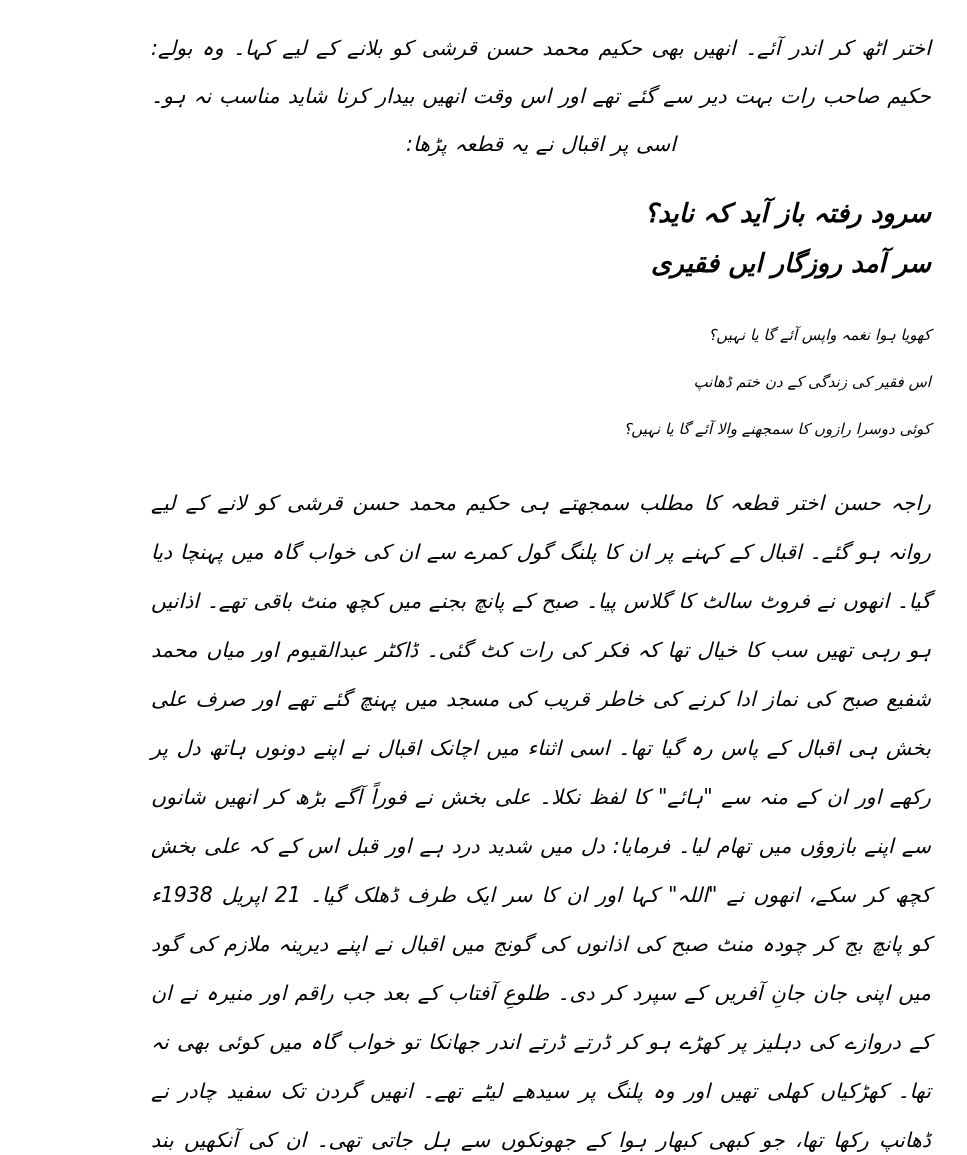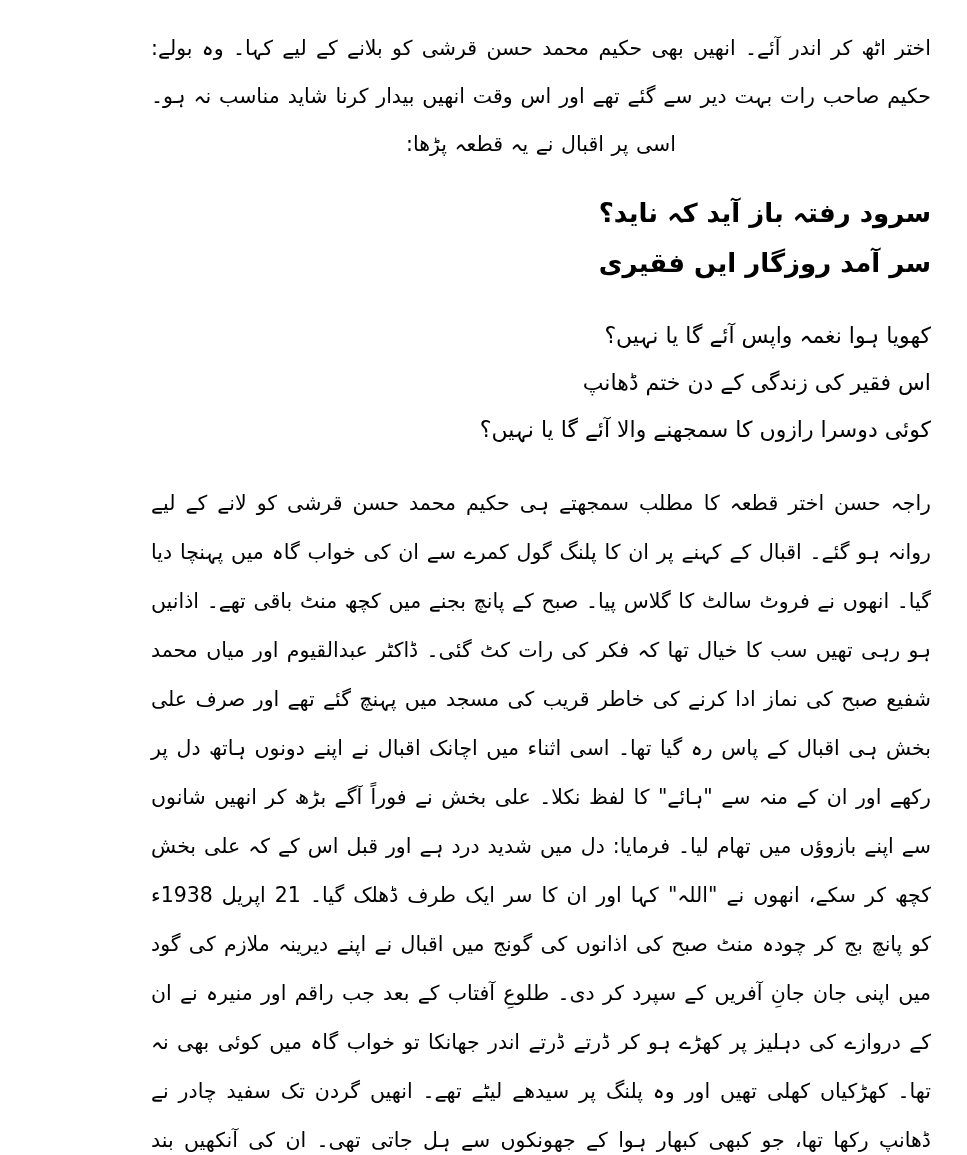--- a/index.html
+++ b/index.html
@@ -14,20 +14,21 @@
     overflow: hidden;
     font-family: "DejaVu Sans", sans-serif;
   }
   .page {
     box-sizing: border-box;
     width: 852px;
     height: 1155px;
     padding: 24px 36px 0 36px;
     direction: rtl;
     unicode-bidi: embed;
+    font-style: italic;
   }
   .prose {
     margin: 0;
     text-align: justify;
     text-align-last: center;
     -moz-text-align-last: center;
     word-spacing: 1px;
   }
   .intro-paragraph {
     font-size: 20.5px;
@@ -37,21 +38,21 @@
     text-align: center;
   }
   .persian-quatrain {
     margin-top: 20px;
     font-weight: bold;
     font-size: 26px;
     line-height: 50px;
   }
   .urdu-quatrain {
     margin-top: 24px;
-    font-size: 22px;
+    font-size: 15px;
     line-height: 47px;
   }
   .main-paragraph {
     margin-top: 26px;
     font-size: 20.5px;
     line-height: 49px;
   }
   .q-line {
     white-space: nowrap;
     text-align: right;

